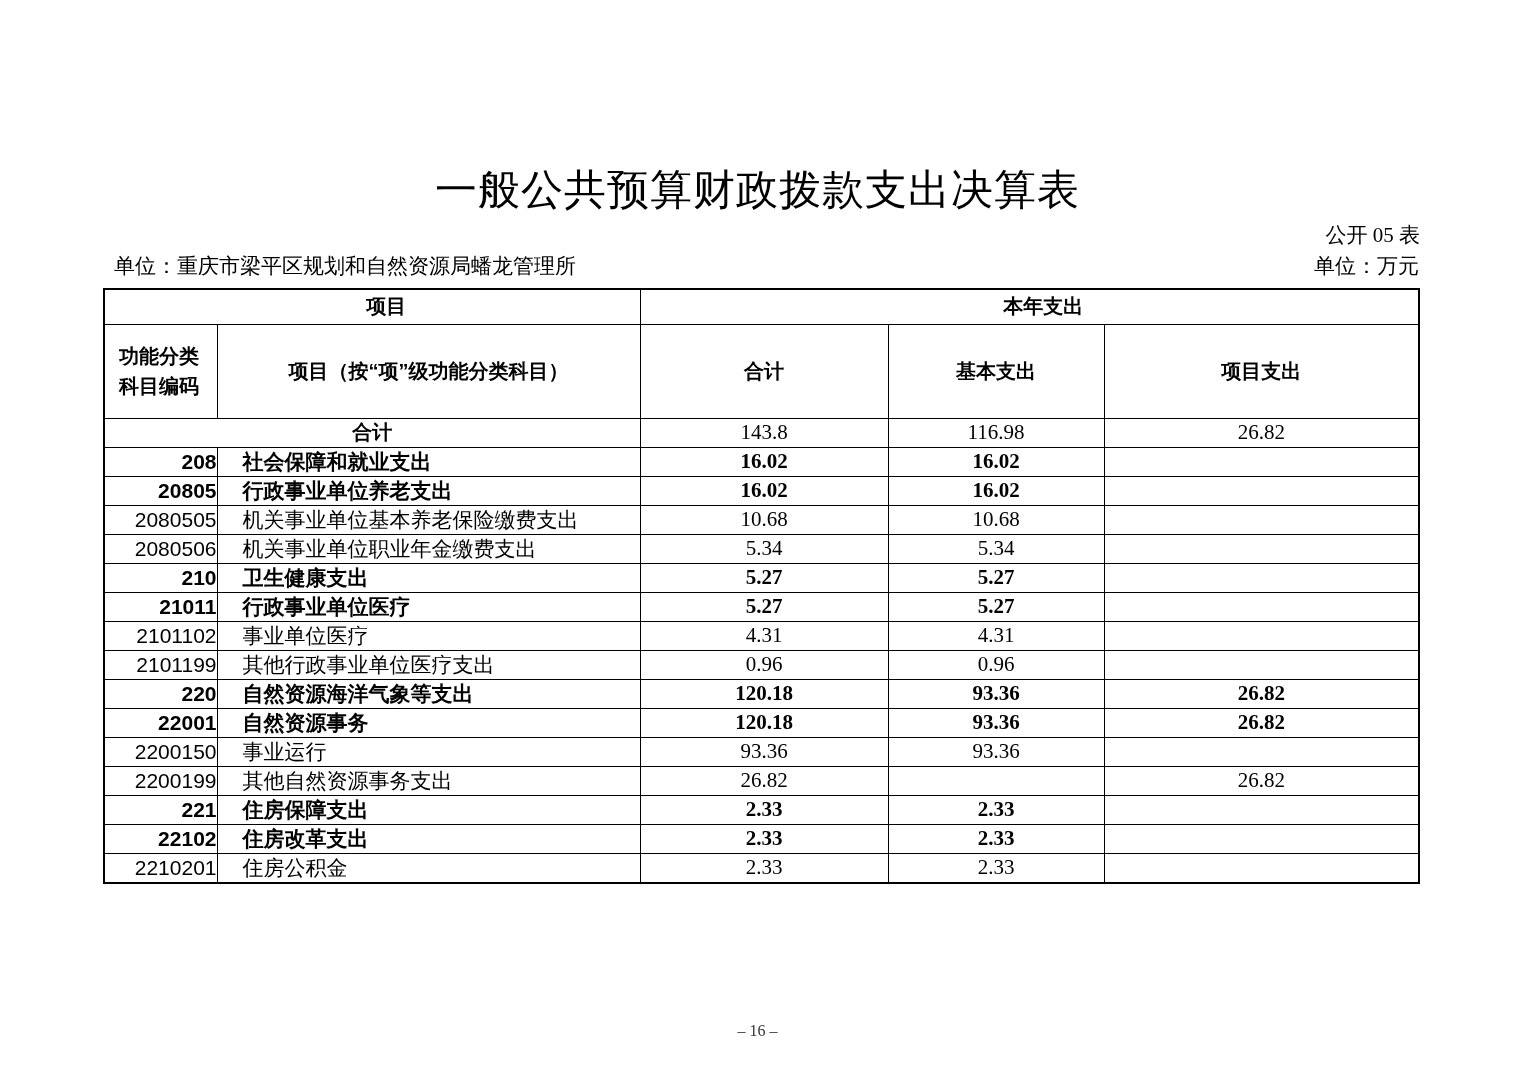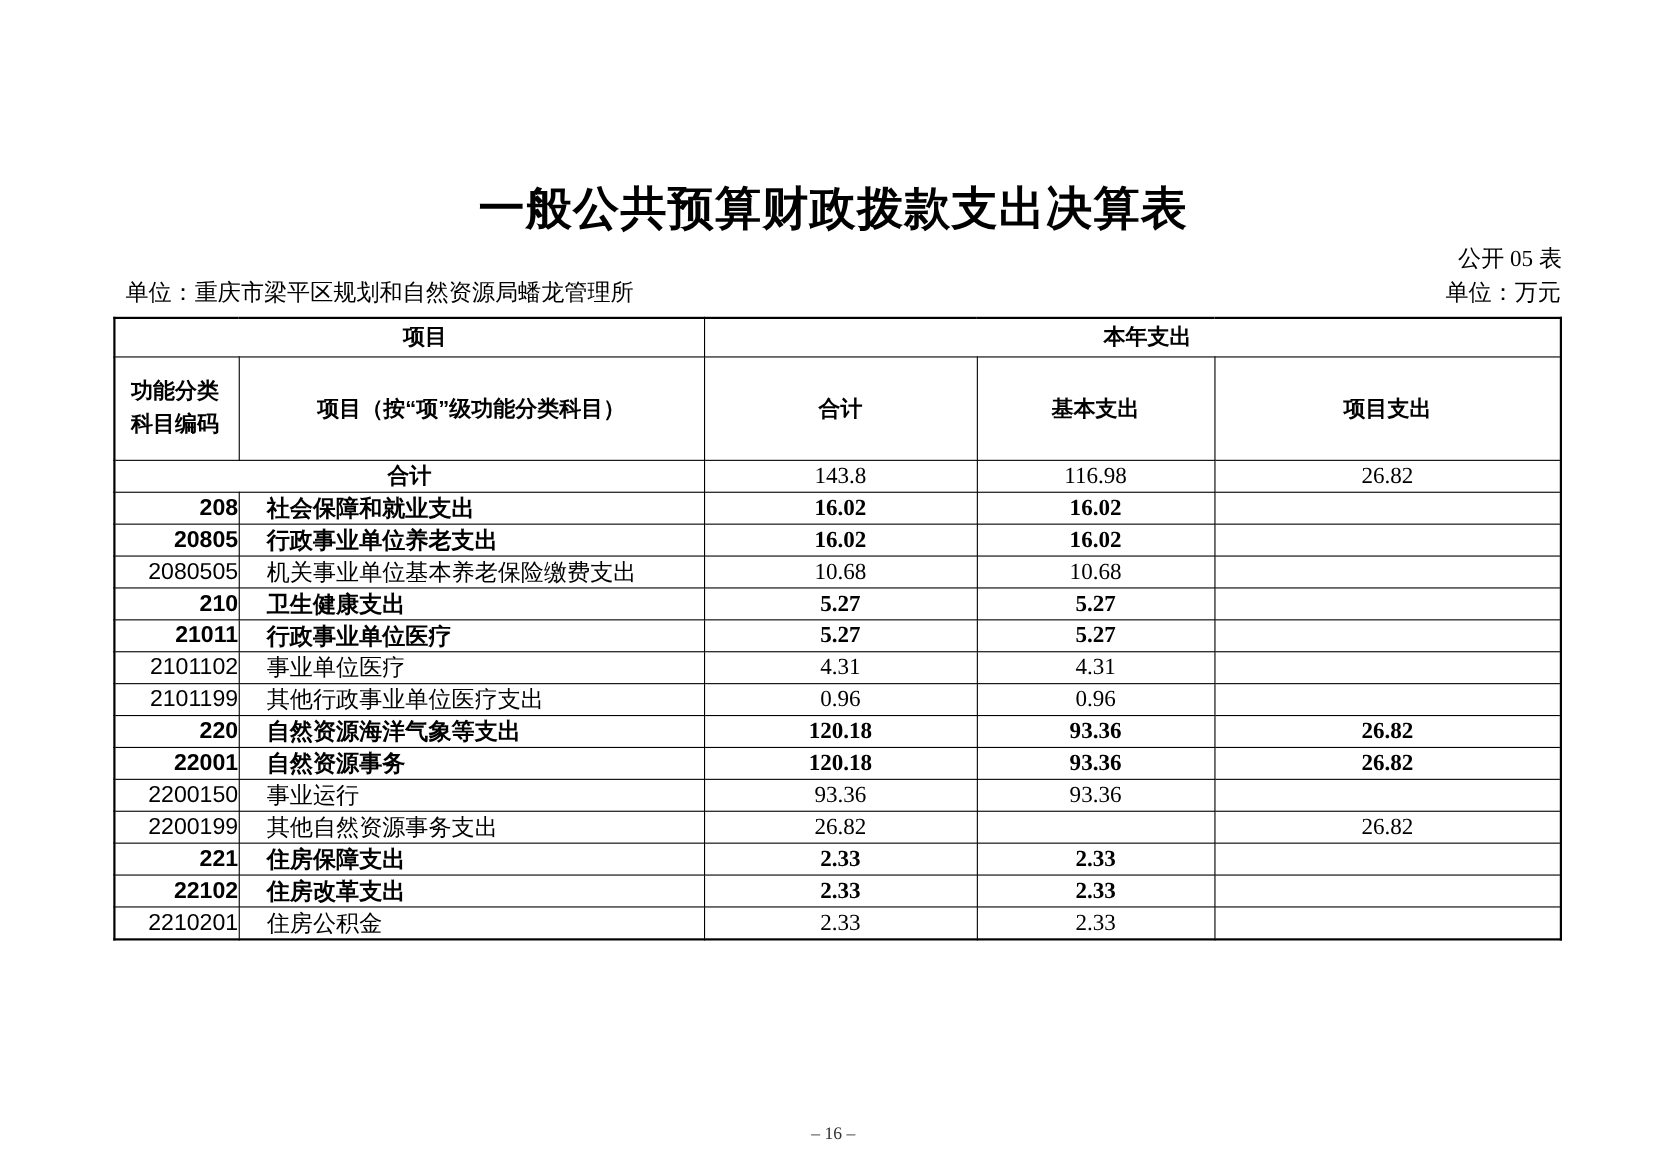--- a/index.html
+++ b/index.html
@@ -19,21 +19,21 @@
     background: #ffffff;
     overflow: hidden;
   }
   .doc-title {
     position: absolute;
     top: 162px;
     left: 0;
     width: 100%;
     text-align: center;
     font-family: "Liberation Sans", sans-serif;
-    font-weight: 700;
+    font-weight: 400;
     font-size: 42px;
     letter-spacing: 1px;
     color: #000000;
   }
   .meta-code {
     position: absolute;
     top: 221px;
     right: 95px;
     font-size: 21px;
     font-family: "Liberation Serif", serif;
@@ -169,20 +169,27 @@
             <td class="basic-cell">16.02</td>
             <td class="project-cell"></td>
           </tr>
           <tr>
             <td class="code-cell">2080505</td>
             <td class="name-cell">机关事业单位基本养老保险缴费支出</td>
             <td class="total-cell">10.68</td>
             <td class="basic-cell">10.68</td>
             <td class="project-cell"></td>
           </tr>
+          <tr>
+            <td class="code-cell">2080506</td>
+            <td class="name-cell">机关事业单位职业年金缴费支出</td>
+            <td class="total-cell">5.34</td>
+            <td class="basic-cell">5.34</td>
+            <td class="project-cell"></td>
+          </tr>
           <tr class="bold-row">
             <td class="code-cell">210</td>
             <td class="name-cell">卫生健康支出</td>
             <td class="total-cell">5.27</td>
             <td class="basic-cell">5.27</td>
             <td class="project-cell"></td>
           </tr>
           <tr class="bold-row">
             <td class="code-cell">21011</td>
             <td class="name-cell">行政事业单位医疗</td>

